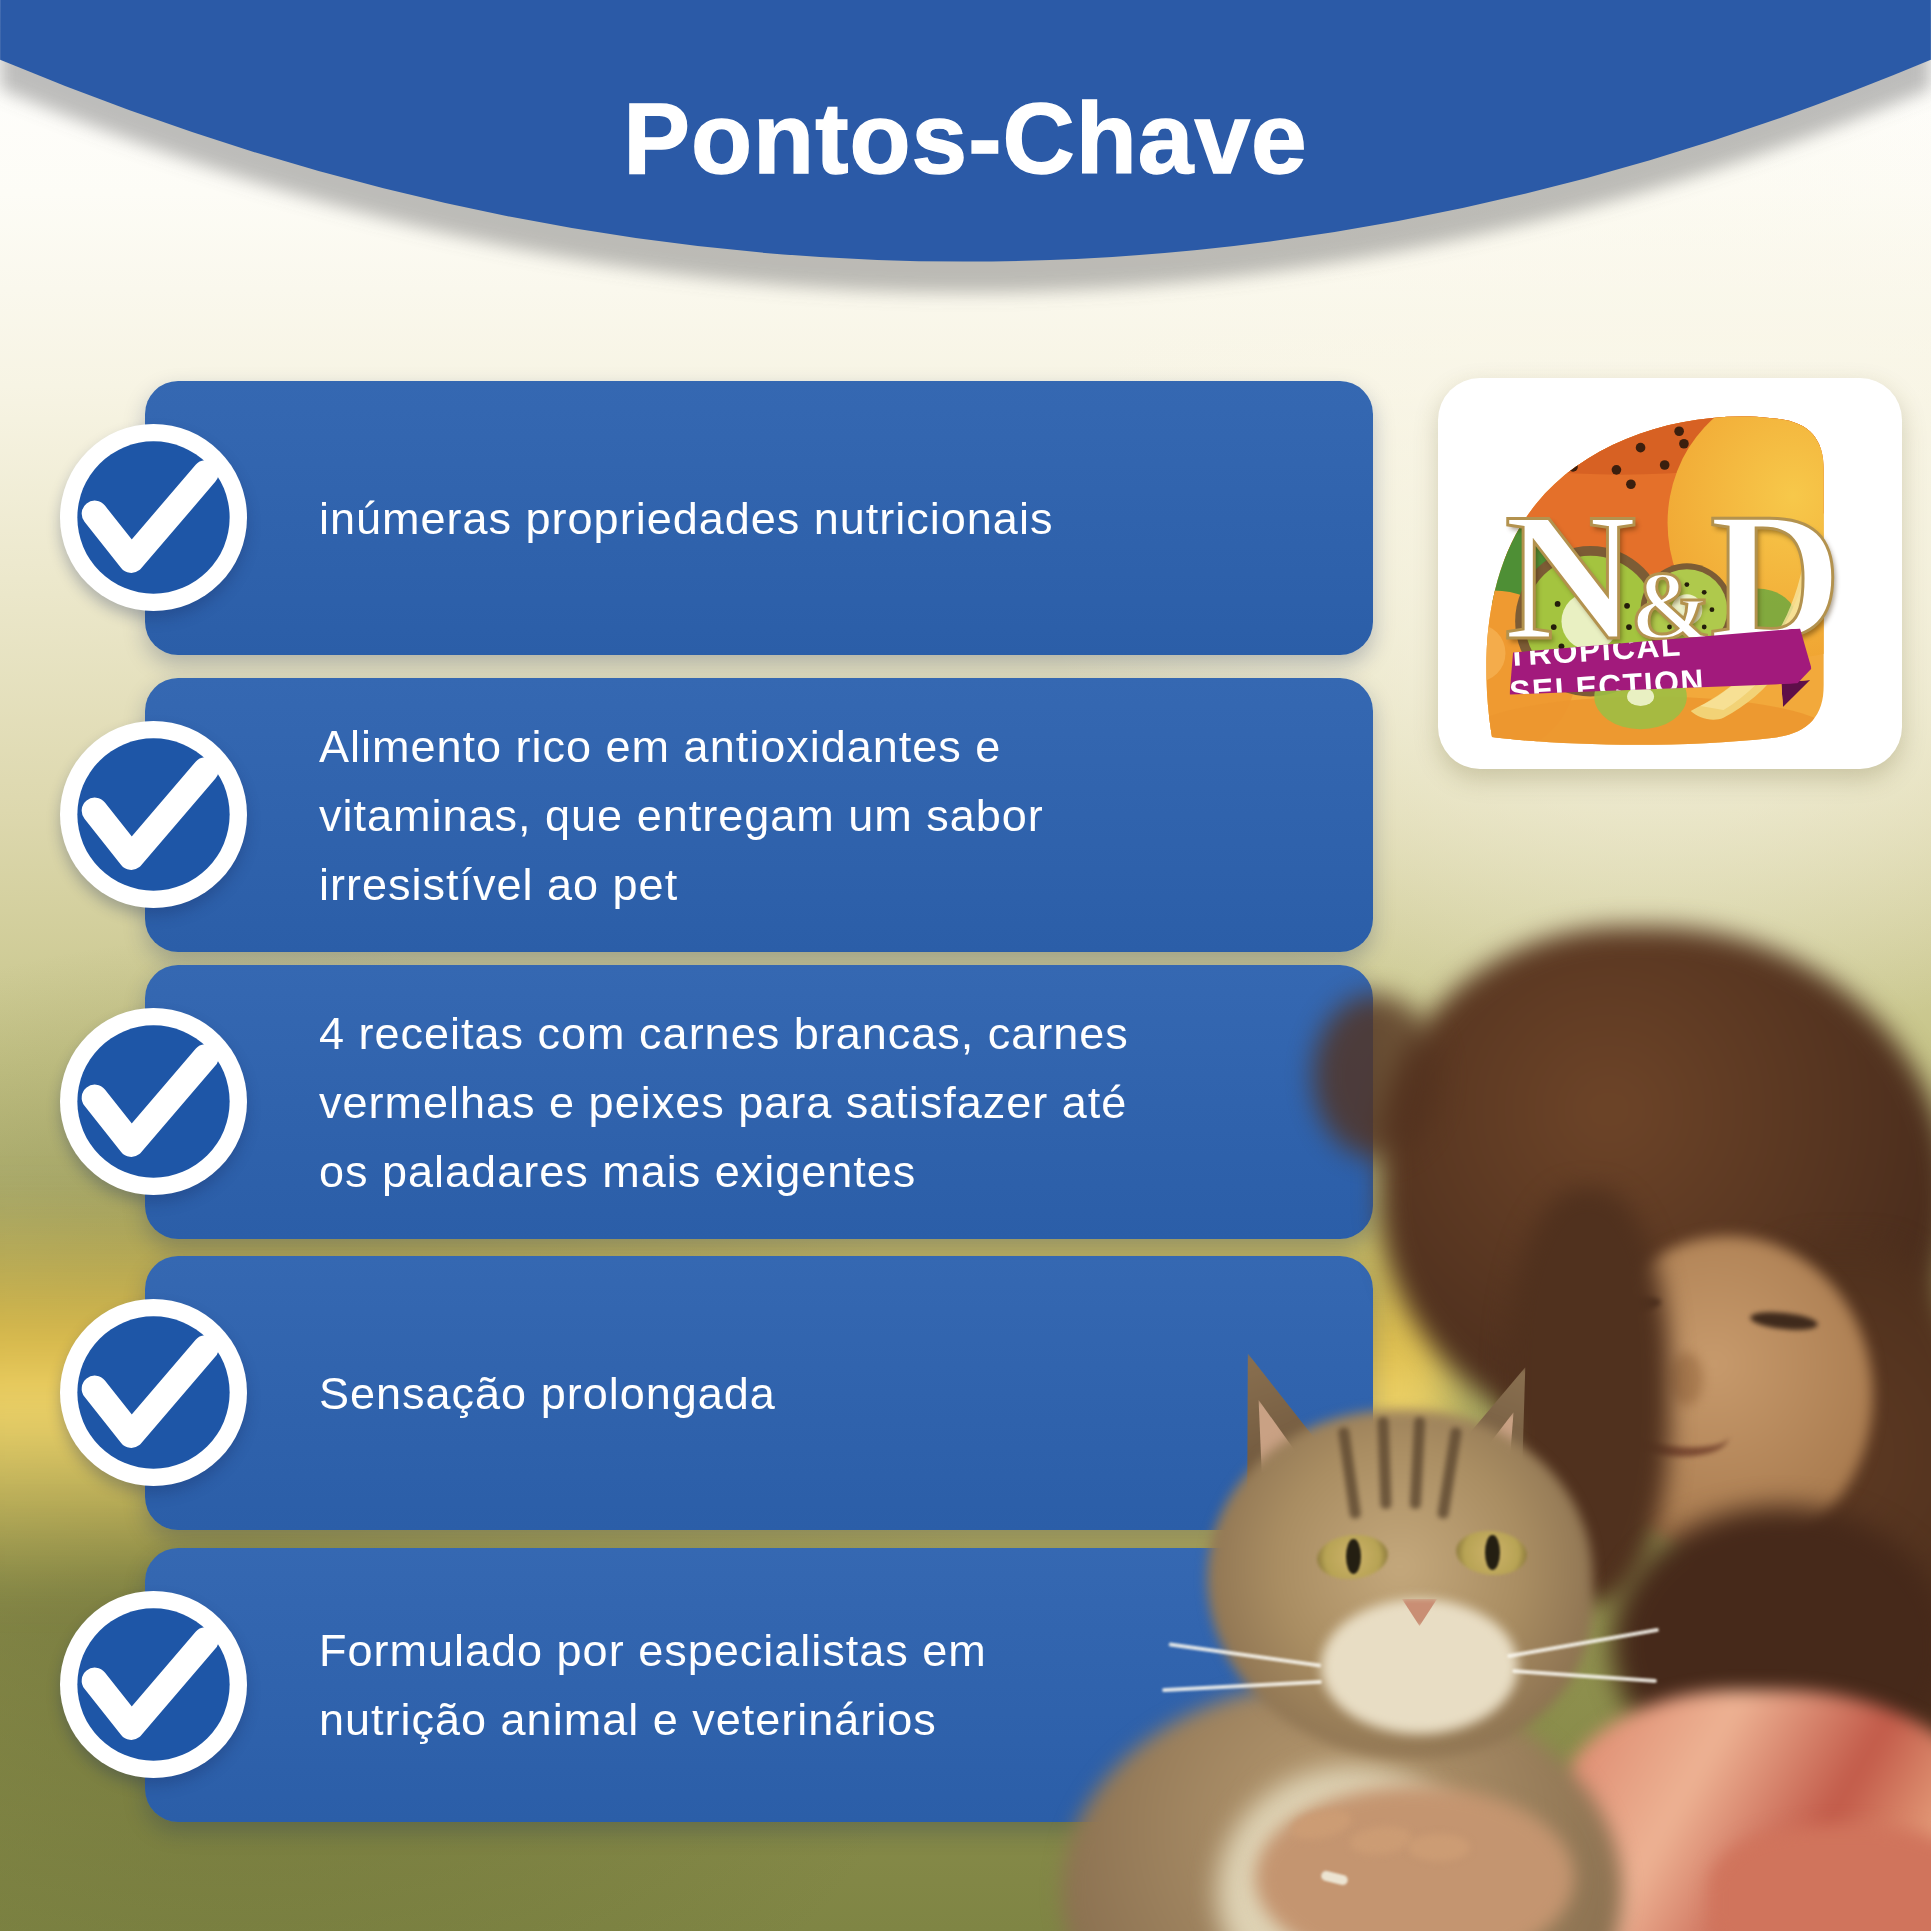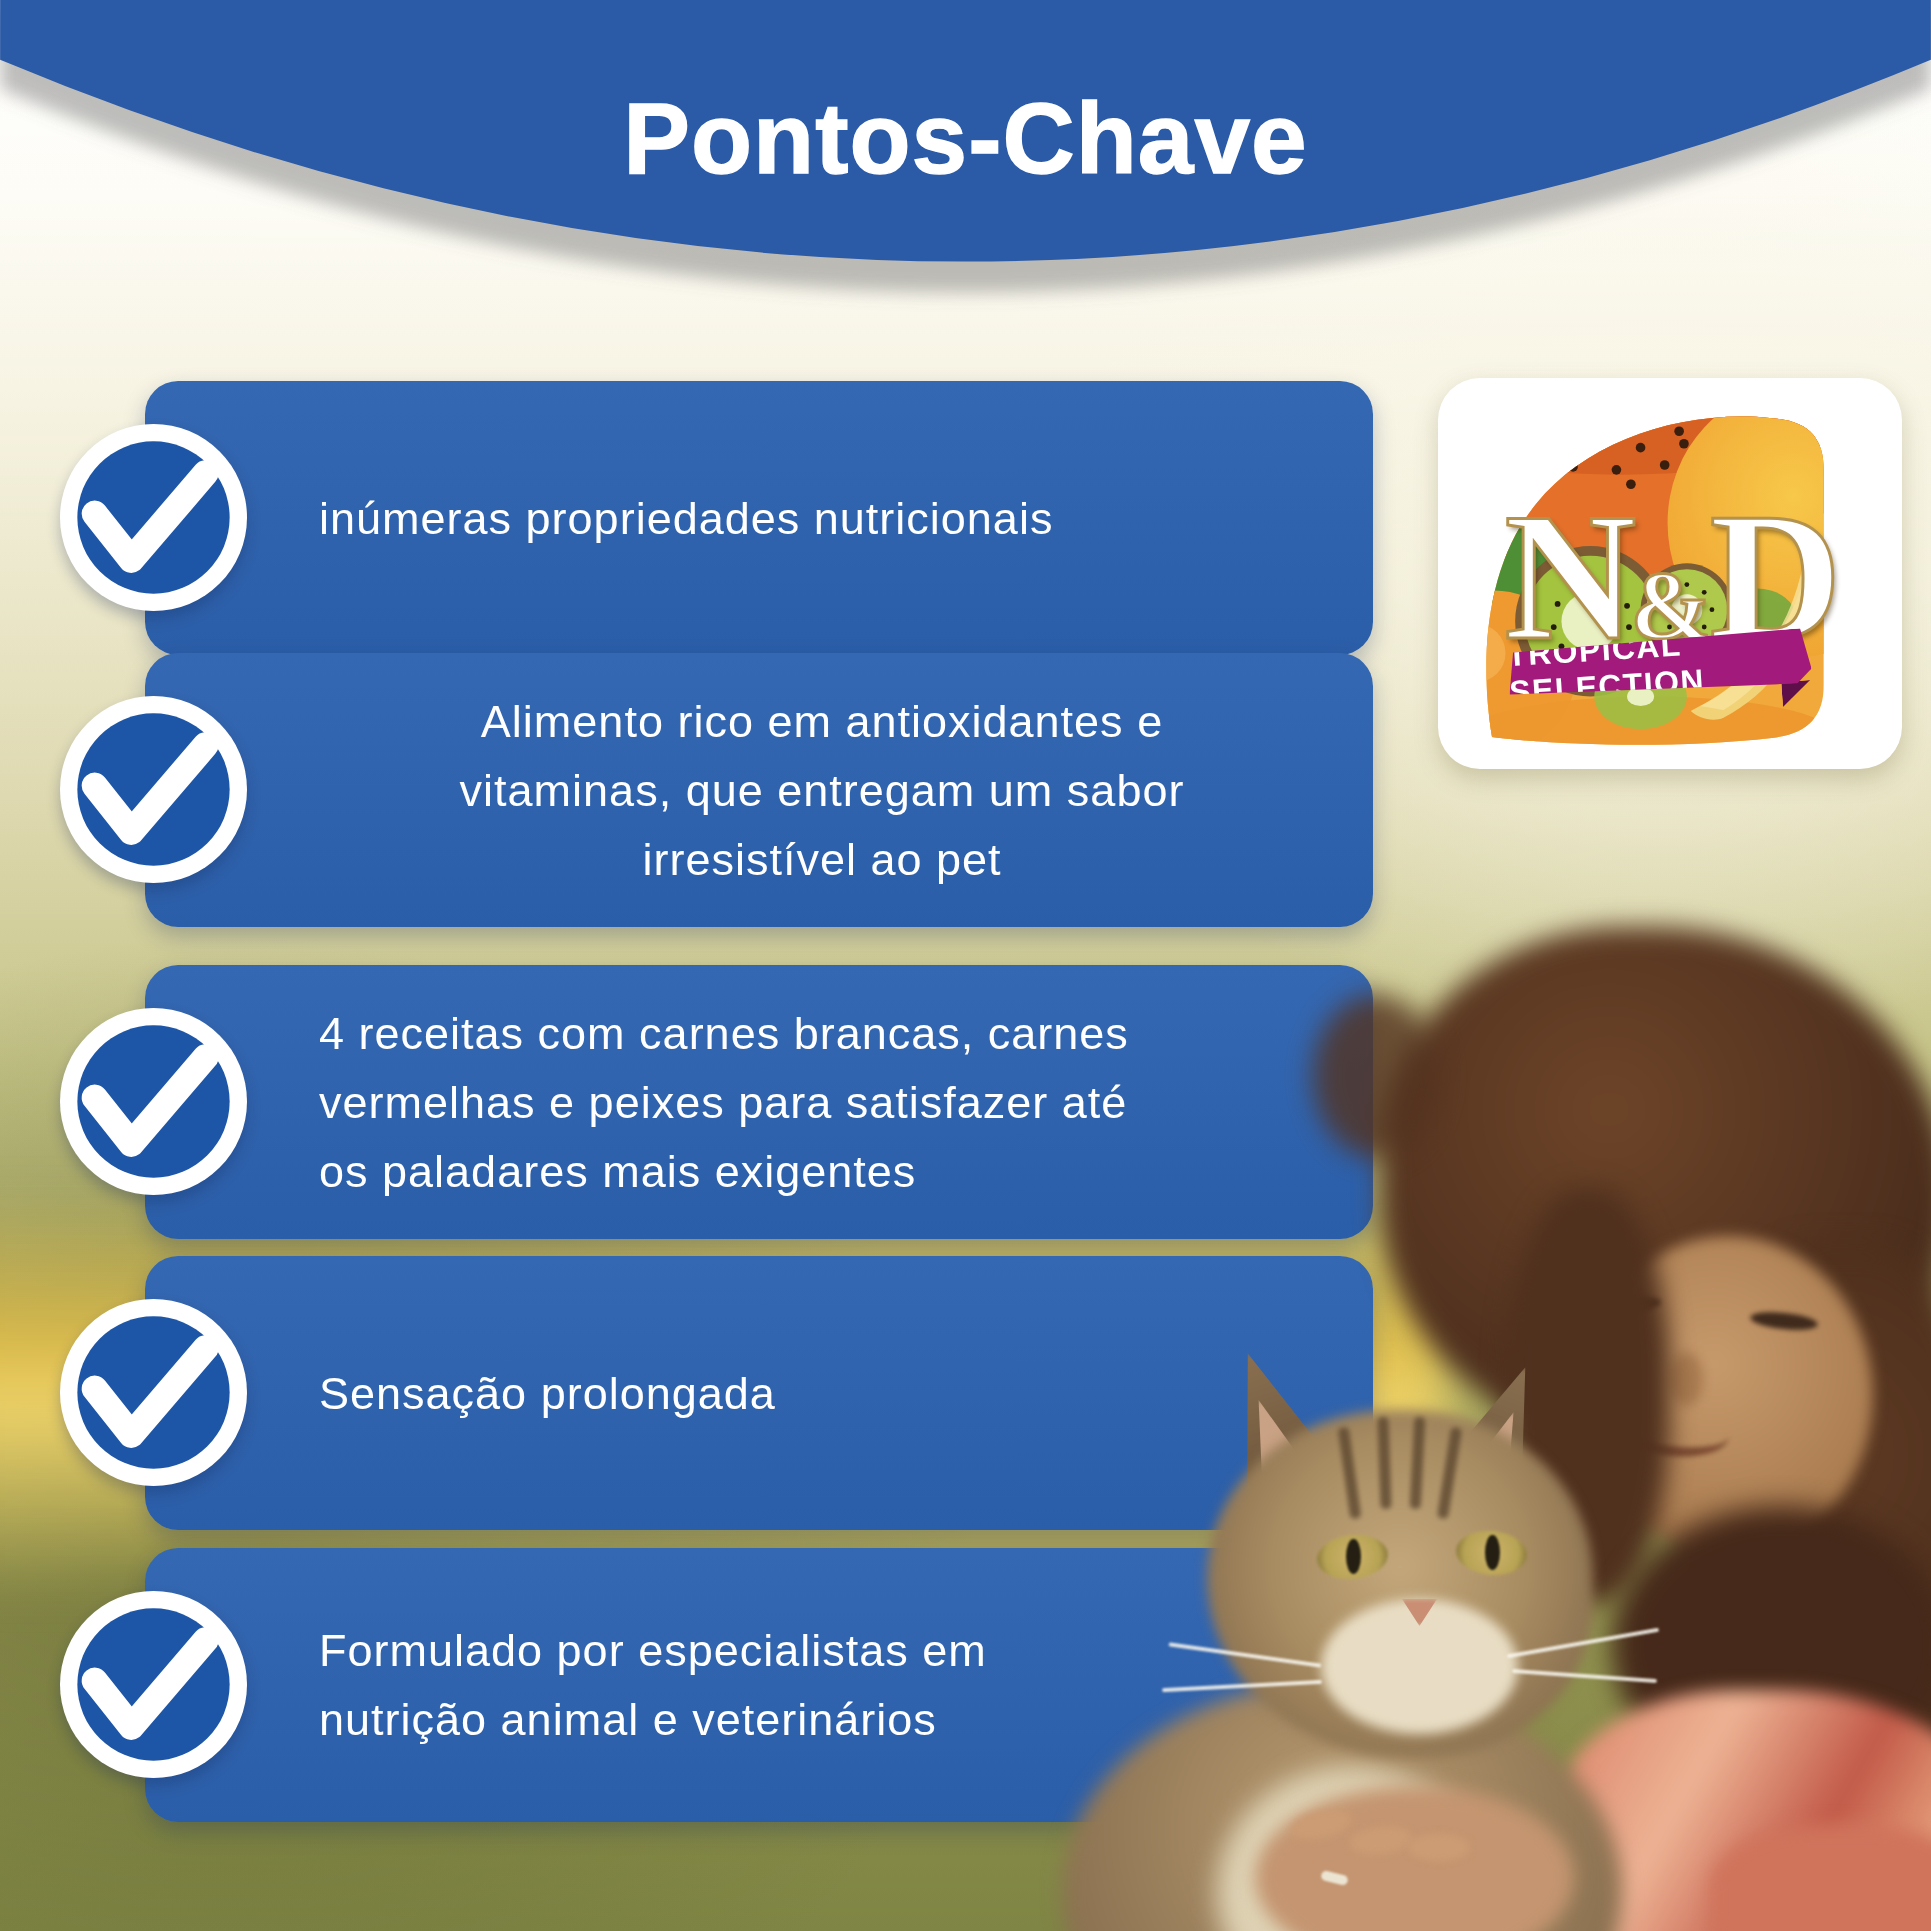--- a/index.html
+++ b/index.html
@@ -86,21 +86,21 @@
     background:linear-gradient(120deg,#d97f66,#edb293 30%,#c25a49 55%,#e8a37e 75%,#b9543f);
     filter:blur(8.7px);}
   .clothes2{left:1709px;top:1825px;width:270px;height:154px;border-radius:40%;
     background:#d0745c;filter:blur(8.7px);}
   
   .card{position:absolute;left:145px;width:1228px;height:274px;border-radius:33px;
     background:linear-gradient(180deg,#3568B2 0%,#2B5EA8 100%);
     box-shadow:0 9.7px 21px rgba(20,40,90,.25);
     display:flex;flex-direction:column;justify-content:center;
     padding:0 48px 0 174px;box-sizing:border-box;}
-  .c1{top:381px;} .c2{top:653px;align-items:center;} .c3{top:965px;} .c4{top:1256px;} .c5{top:1548px;}
+  .c1{top:381px;} .c2{top:678px;} .c3{top:965px;} .c4{top:1256px;} .c5{top:1548px;}
   .line{color:#fff;font-size:45px;line-height:69px;letter-spacing:1px;white-space:nowrap;}
   .check-wrap{position:absolute;left:-85px;top:43px;width:187px;height:187px;border-radius:50%;
     background:#fff;box-shadow:0 7.7px 13.5px rgba(20,40,90,.28);}
   
   .header-svg{position:absolute;left:0;top:0;z-index:6;}
   .title{position:absolute;left:0;right:0;top:81px;z-index:7;text-align:center;
     color:#fff;font-size:100px;font-weight:bold;letter-spacing:1px;
     -webkit-text-stroke:1.4px #ffffff;}
   
   .logo-card{position:absolute;left:1438px;top:378px;width:464px;height:391px;

